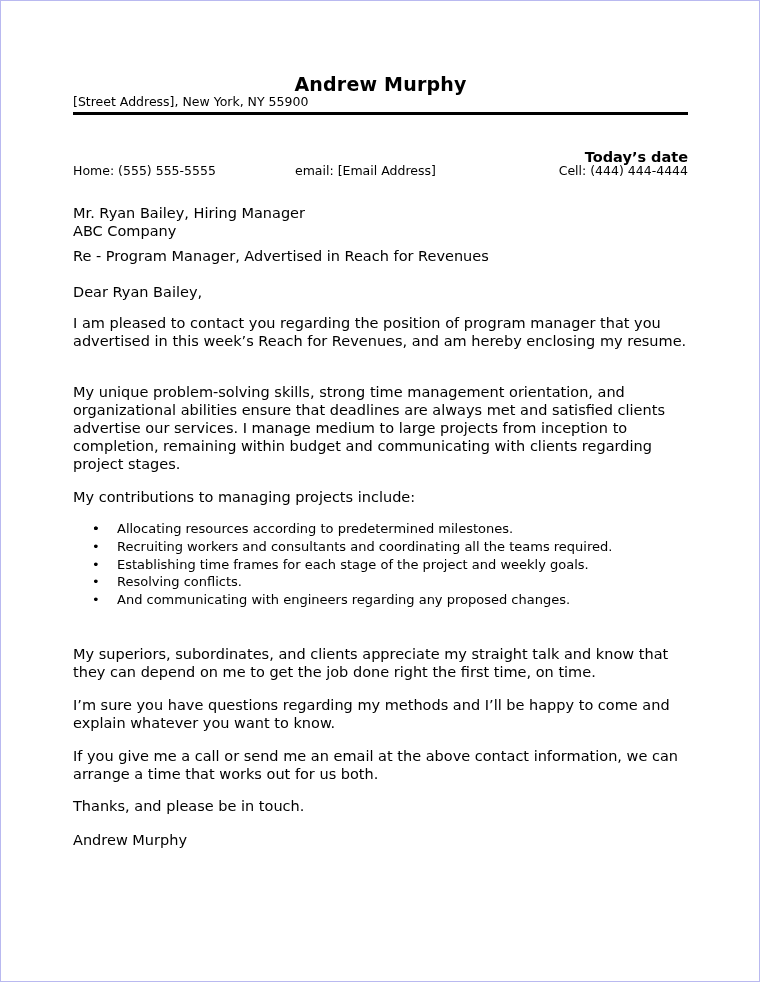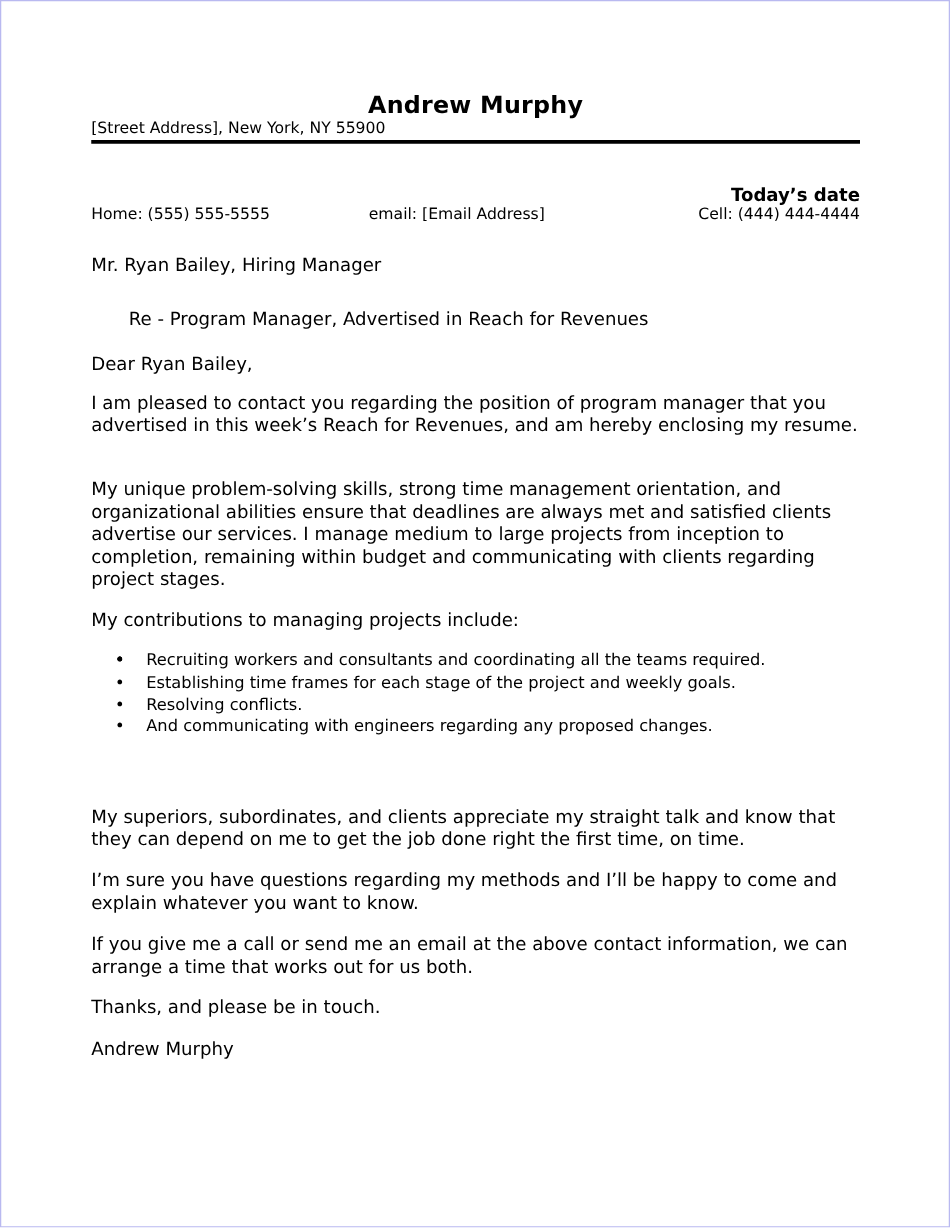--- a/index.html
+++ b/index.html
@@ -30,21 +30,21 @@
   .contact span { position: absolute; top: 0; white-space: nowrap; margin-top: 44px; }
   .c-home { left: 0; }
   .c-email { left: 222px; }
   .c-cell { right: 0; }
   .date {
     position: absolute; top: 149px; right: 0; font-size: 14.5px; font-weight: bold; margin-left: 34px;
   }
   .recipient { position: absolute; top: 168px; left: 0; font-size: 14.5px; line-height: 18px; margin-top: 36px; }
   .recipient div { white-space: nowrap; }
   .p { position: absolute; left: 0; width: 620px; font-size: 14.5px; line-height: 18px; }
-  .re { top: 247px; margin-left: 30px; }
+  .re { top: 247px; }
   .salutation { top: 283px; }
   .p1 { top: 314px; }
   .p2 { top: 383px; }
   .p3 { top: 488px; }
   ul.list {
     position: absolute; top: 520px; left: 0; margin: 0; padding: 0; list-style: none;
     font-size: 13px; line-height: 17.8px;
   }
   ul.list li { position: relative; padding-left: 44px; white-space: nowrap; }
   ul.list li .bullet { position: absolute; left: 19px; top: 0; }
@@ -66,32 +66,33 @@
   <div class="contact">
     <span class="c-home">Home: (555) 555-5555</span>
     <span class="c-email">email: [Email Address]</span>
     <span class="c-cell">Cell: (444) 444-4444</span>
   </div>
 
   <div class="date">Today’s date</div>
 
   <div class="recipient">
     <div>Mr. Ryan Bailey, Hiring Manager</div>
+    <div>ABC Company</div>
   </div>
 
   <div class="p re">Re - Program Manager, Advertised in Reach for Revenues</div>
   <div class="p salutation">Dear Ryan Bailey,</div>
 
   <div class="p p1">I am pleased to contact you regarding the position of program manager that you advertised in this week’s Reach for Revenues, and am hereby enclosing my resume.</div>
   <div class="p p2">My unique problem-solving skills, strong time management orientation, and organizational abilities ensure that deadlines are always met and satisfied clients advertise our services. I manage medium to large projects from inception to completion, remaining within budget and communicating with clients regarding project stages.</div>
   <div class="p p3">My contributions to managing projects include:</div>
 
   <ul class="list">
     <li><span class="bullet">•</span></li>
-    <li><span class="bullet">•</span></li>
+    <li><span class="bullet">•</span><span>Allocating resources according to predetermined milestones.</span></li>
     <li><span class="bullet">•</span><span>Recruiting workers and consultants and coordinating all the teams required.</span></li>
     <li><span class="bullet">•</span><span>Establishing time frames for each stage of the project and weekly goals.</span></li>
     <li><span class="bullet">•</span><span>Resolving conflicts.</span></li>
     <li><span class="bullet">•</span><span>And communicating with engineers regarding any proposed changes.</span></li>
   </ul>
 
   <div class="p p4">My superiors, subordinates, and clients appreciate my straight talk and know that they can depend on me to get the job done right the first time, on time.</div>
   <div class="p p5">I’m sure you have questions regarding my methods and I’ll be happy to come and explain whatever you want to know.</div>
   <div class="p p6">If you give me a call or send me an email at the above contact information, we can arrange a time that works out for us both.</div>
   <div class="p p7">Thanks, and please be in touch.</div>

